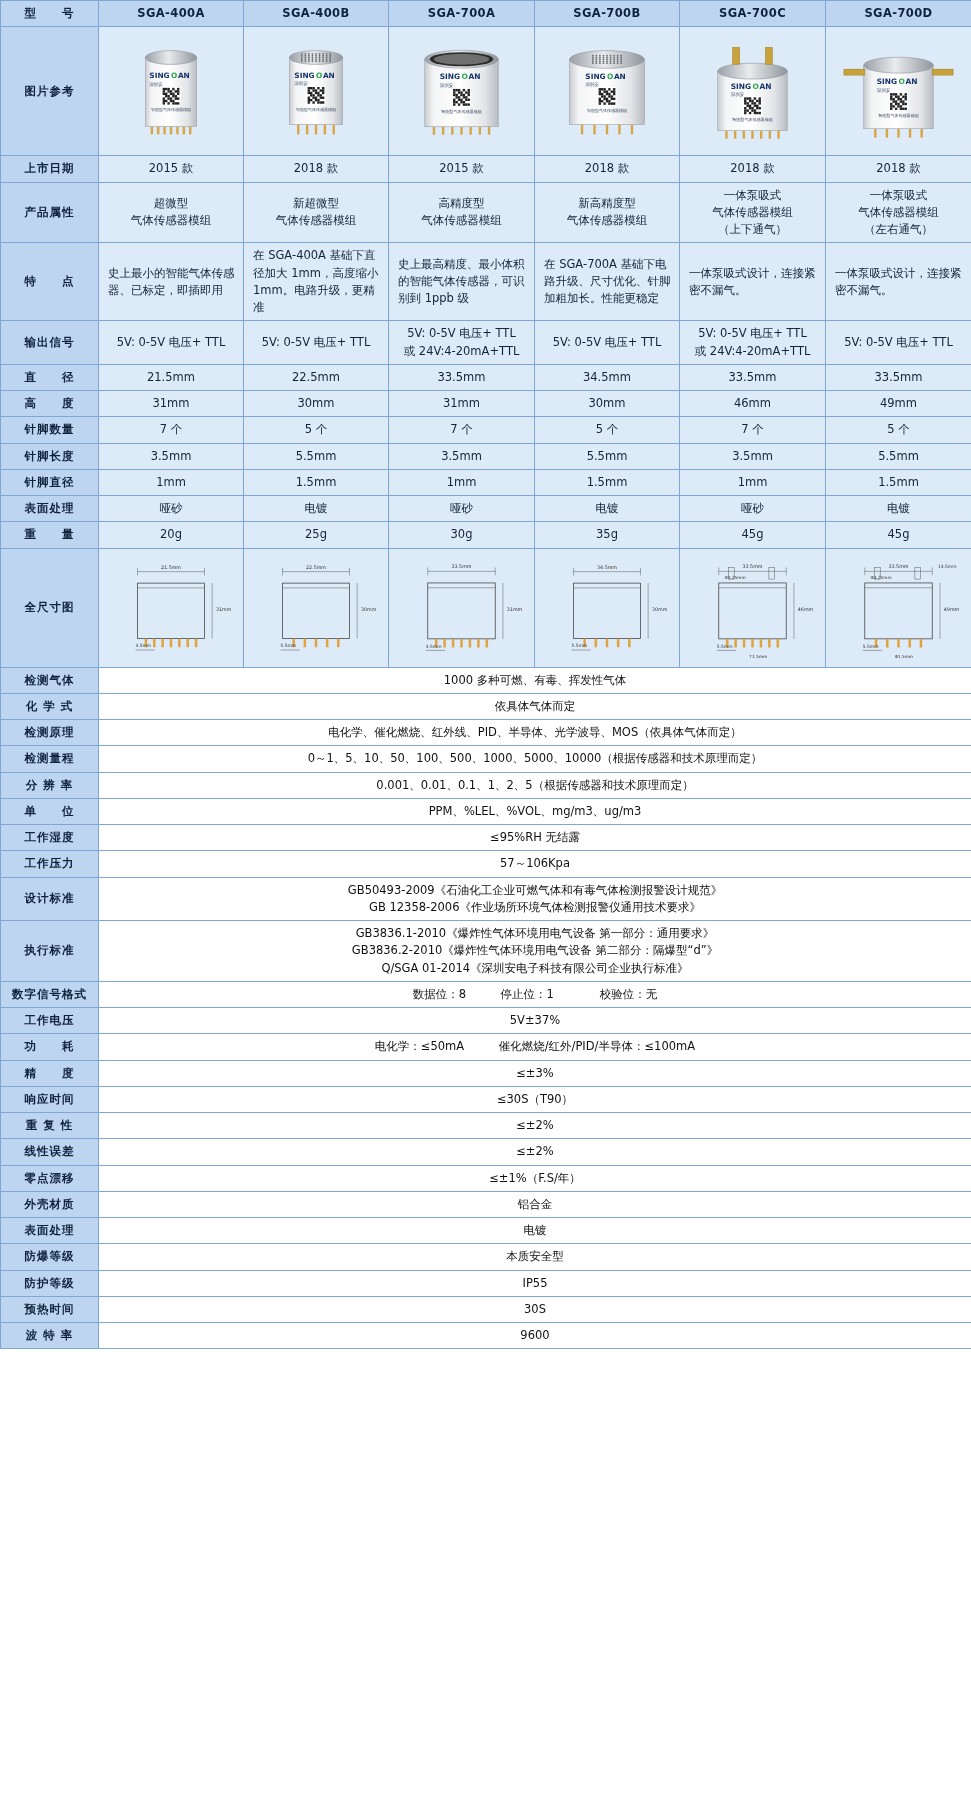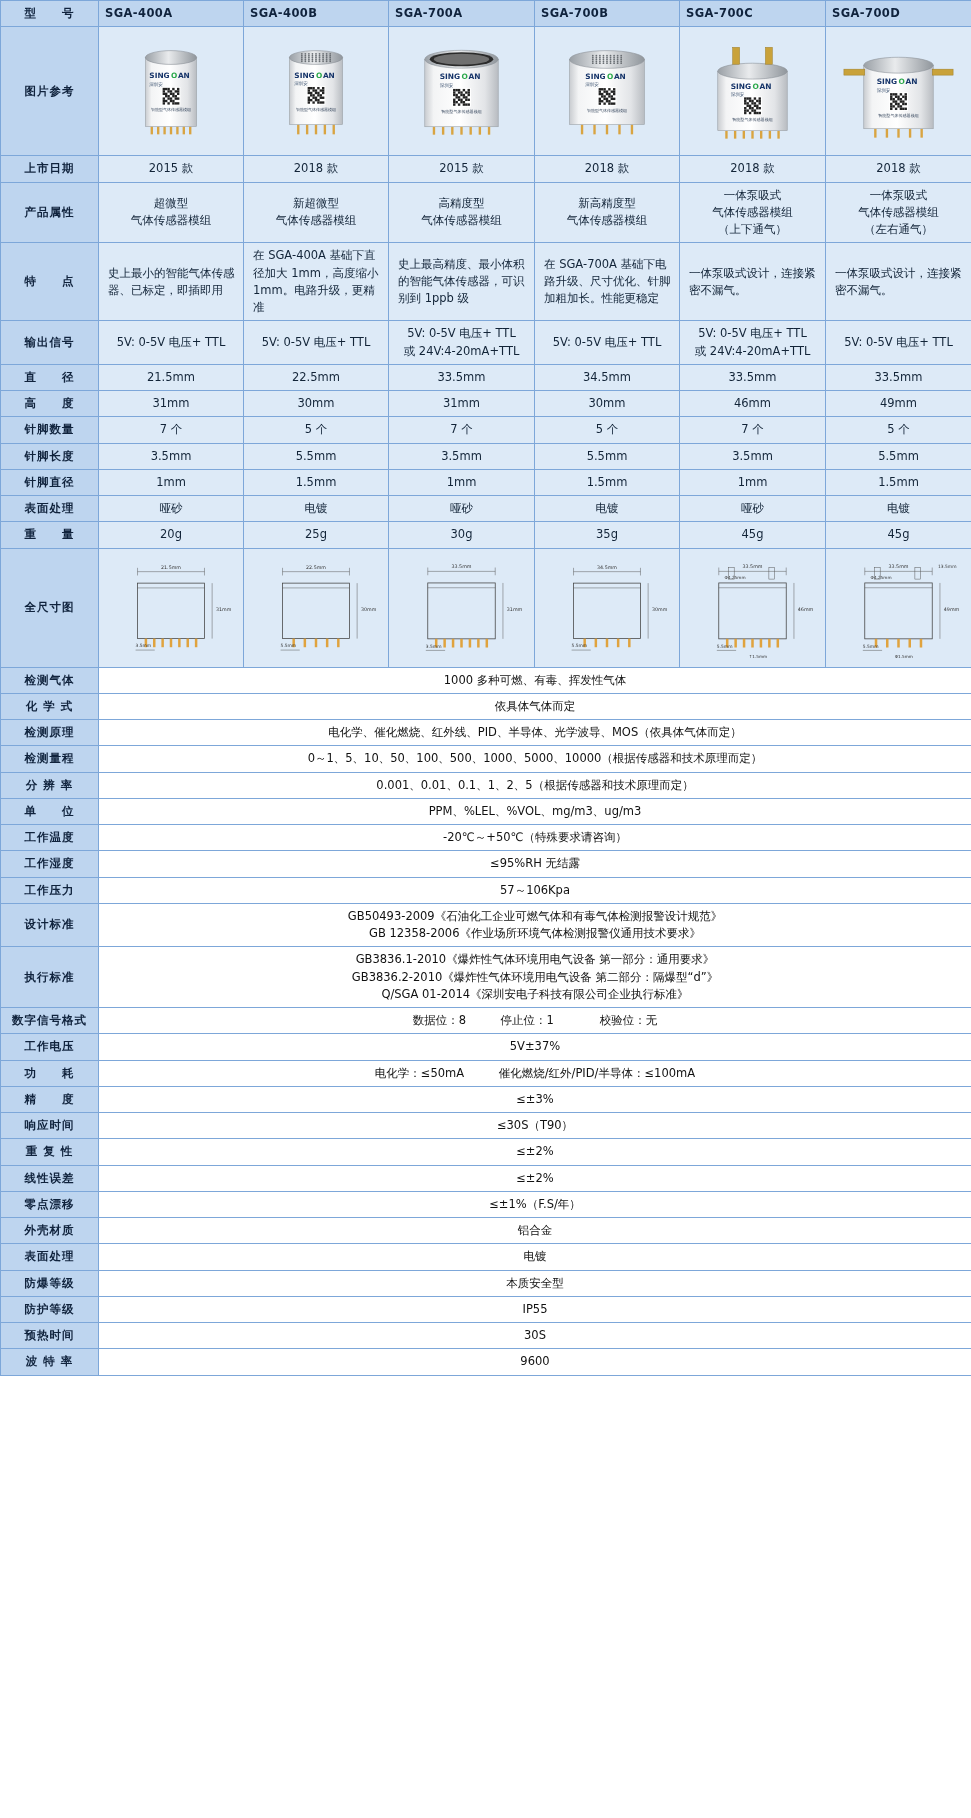--- a/index.html
+++ b/index.html
@@ -39,21 +39,21 @@
     background: #ddeaf7;
     text-align: center;
     color: #122438;
   }
   td.val.left {
     text-align: left;
     padding-left: 9px;
   }
   td.model {
     background: #bed5ef;
-    text-align: left;
+    text-align: center;
     font-weight: bold;
     font-size: 12.5px;
     color: #10233d;
     letter-spacing: .4px;
   }
   td.white {
     background: #ffffff;
     text-align: center;
     padding-left: 9px;
     color: #111;
@@ -895,24 +895,20 @@
       </tr>
       <tr>
         <td class="label">分 辨 率</td>
         <td class="white multi-line" colspan="6">0.001、0.01、0.1、1、2、5（根据传感器和技术原理而定）</td>
       </tr>
       <tr>
         <td class="label">单　　位</td>
         <td class="white multi-line" colspan="6">PPM、%LEL、%VOL、mg/m3、ug/m3</td>
       </tr>
       <tr>
-        <td class="label">工作温度</td>
-        <td class="white multi-line" colspan="6">-20℃～+50℃（特殊要求请咨询）</td>
-      </tr>
-      <tr>
         <td class="label">工作湿度</td>
         <td class="white multi-line" colspan="6">≤95%RH 无结露</td>
       </tr>
       <tr>
         <td class="label">工作压力</td>
         <td class="white multi-line" colspan="6">57～106Kpa</td>
       </tr>
       <tr>
         <td class="label">设计标准</td>
         <td class="white multi-line" colspan="6">GB50493-2009《石油化工企业可燃气体和有毒气体检测报警设计规范》

